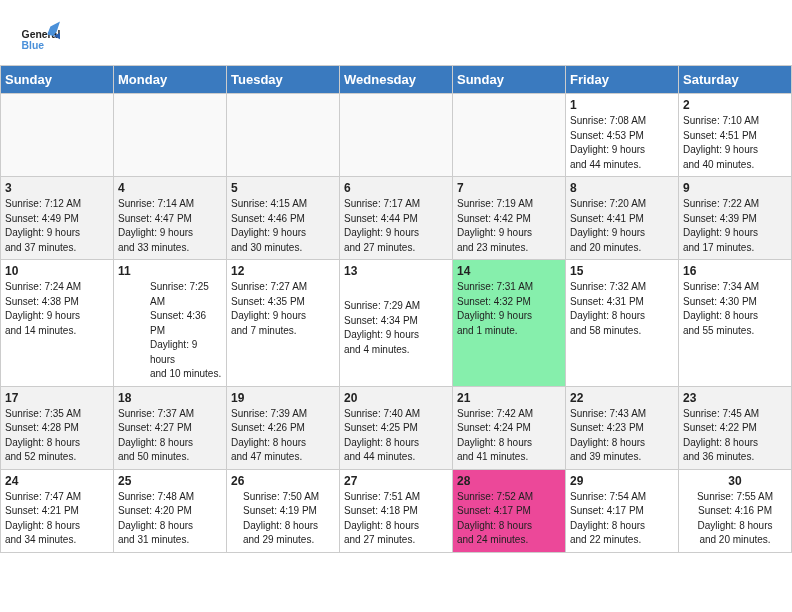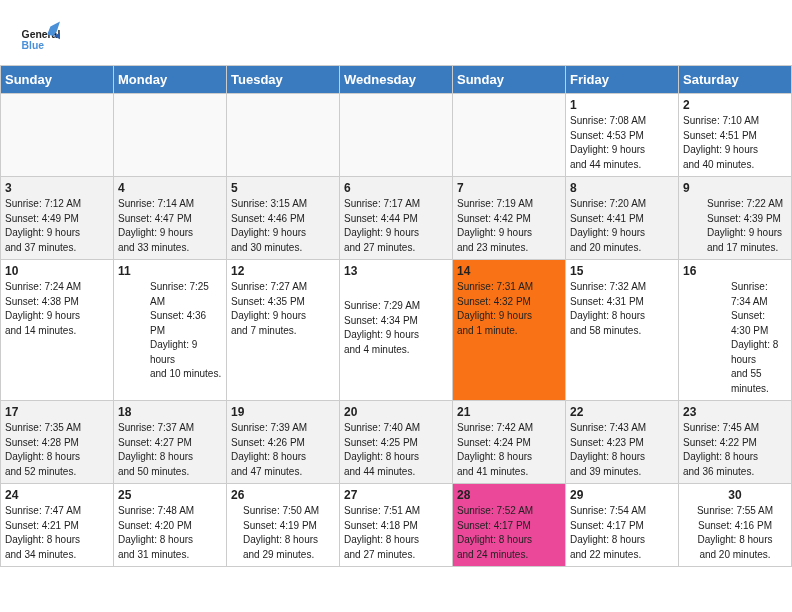--- a/index.html
+++ b/index.html
@@ -107,21 +107,21 @@
         </td>
         <td style="background: rgb(242, 242, 242);">
           <span class="day-num">4</span>
           <div class="day-info" style="white-space: pre-line;">Sunrise: 7:14 AM
 Sunset: 4:47 PM
 Daylight: 9 hours
 and 33 minutes.</div>
         </td>
         <td style="background: rgb(242, 242, 242);">
           <span class="day-num">5</span>
-          <div class="day-info" style="white-space: pre-line;">Sunrise: 3:15 AM
+          <div class="day-info" style="white-space: pre-line;">Sunrise: 4:15 AM
 Sunset: 4:46 PM
 Daylight: 9 hours
 and 30 minutes.</div>
         </td>
         <td style="background: rgb(242, 242, 242);">
           <span class="day-num">6</span>
           <div class="day-info" style="white-space: pre-line;">Sunrise: 7:17 AM
 Sunset: 4:44 PM
 Daylight: 9 hours
 and 27 minutes.</div>
@@ -135,21 +135,21 @@
         </td>
         <td style="background: rgb(242, 242, 242);">
           <span class="day-num">8</span>
           <div class="day-info" style="white-space: pre-line;">Sunrise: 7:20 AM
 Sunset: 4:41 PM
 Daylight: 9 hours
 and 20 minutes.</div>
         </td>
         <td style="background: rgb(242, 242, 242);">
           <span class="day-num">9</span>
-          <div class="day-info" style="white-space: pre-line; margin-left: 24px;">Sunrise: 7:22 AM
+          <div class="day-info" style="white-space: pre-line;">Sunrise: 7:22 AM
 Sunset: 4:39 PM
 Daylight: 9 hours
 and 17 minutes.</div>
         </td>
       </tr>
       <tr>
         <td style="background: rgb(255, 255, 255);">
           <span class="day-num">10</span>
           <div class="day-info" style="white-space: pre-line;">Sunrise: 7:24 AM
 Sunset: 4:38 PM
@@ -170,37 +170,37 @@
 Daylight: 9 hours
 and 7 minutes.</div>
         </td>
         <td style="background: rgb(255, 255, 255);">
           <span class="day-num">13</span>
           <div class="day-info" style="white-space: pre-line; margin-top: 21px;">Sunrise: 7:29 AM
 Sunset: 4:34 PM
 Daylight: 9 hours
 and 4 minutes.</div>
         </td>
-        <td style="background: #f97316;">
+        <td style="background: #86efac;">
           <span class="day-num">14</span>
           <div class="day-info" style="white-space: pre-line;">Sunrise: 7:31 AM
 Sunset: 4:32 PM
 Daylight: 9 hours
 and 1 minute.</div>
         </td>
         <td style="background: rgb(255, 255, 255);">
           <span class="day-num">15</span>
           <div class="day-info" style="white-space: pre-line;">Sunrise: 7:32 AM
 Sunset: 4:31 PM
 Daylight: 8 hours
 and 58 minutes.</div>
         </td>
         <td style="background: rgb(255, 255, 255);">
           <span class="day-num">16</span>
-          <div class="day-info" style="white-space: pre-line; margin-left: 48px;">Sunrise: 7:34 AM
+          <div class="day-info" style="white-space: pre-line;">Sunrise: 7:34 AM
 Sunset: 4:30 PM
 Daylight: 8 hours
 and 55 minutes.</div>
         </td>
       </tr>
       <tr>
         <td style="background: rgb(242, 242, 242);">
           <span class="day-num">17</span>
           <div class="day-info" style="white-space: pre-line;">Sunrise: 7:35 AM
 Sunset: 4:28 PM

